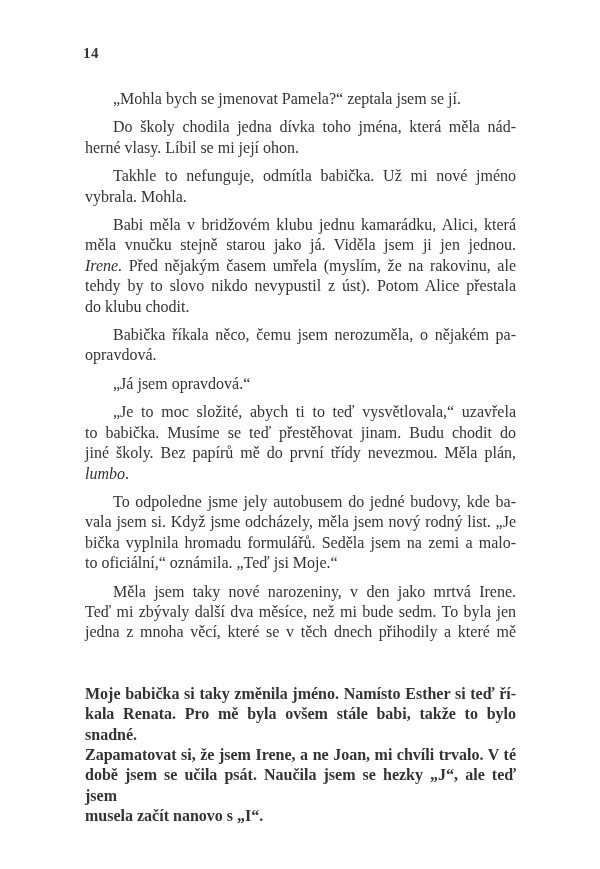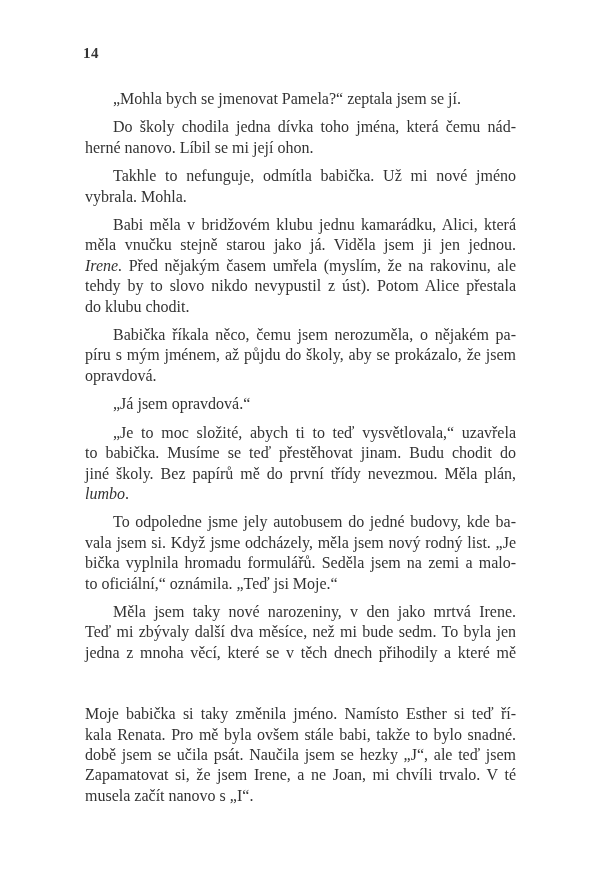--- a/index.html
+++ b/index.html
@@ -34,20 +34,21 @@
     top: 81px;
     width: 447px;
     font-size: 16px;
     line-height: 20.4px;
   }
   .para {
     margin: 8px;
   }
   .para.section-break {
     margin-top: 41px;
+    font-weight: bold;
   }
   .line {
     text-align: justify;
     text-align-last: justify;
   }
   .line.last {
     text-align-last: left;
   }
   .line.indent {
     text-indent: 28px;
@@ -56,37 +57,36 @@
 </head>
 <body style="color: rgb(51, 51, 51); background: rgb(255, 255, 255);">
 
 <div class="page">
   <div class="page-number">14</div>
   <div class="text-block" id="text-block">
       <div class="para">
         <div class="line last indent"><span>„Mohla bych se jmenovat Pamela?“ zeptala jsem se jí.</span></div>
       </div>
       <div class="para">
-        <div class="line indent"><span>Do školy chodila jedna dívka toho jména, která čemu nád-</span></div>
-        <div class="line last"><span>herné nanovo. Líbil se mi její ohon.</span></div>
+        <div class="line indent"><span>Do školy chodila jedna dívka toho jména, která měla nád-</span></div>
+        <div class="line last"><span>herné vlasy. Líbil se mi její ohon.</span></div>
       </div>
       <div class="para">
         <div class="line indent"><span>Takhle to nefunguje, odmítla babička. Už mi nové jméno</span></div>
         <div class="line last"><span>vybrala. Mohla.</span></div>
       </div>
       <div class="para">
         <div class="line indent"><span>Babi měla v bridžovém klubu jednu kamarádku, Alici, která</span></div>
         <div class="line"><span>měla vnučku stejně starou jako já. Viděla jsem ji jen jednou.</span></div>
         <div class="line"><i>Irene.</i><span> Před nějakým časem umřela (myslím, že na rakovinu, ale</span></div>
         <div class="line"><span>tehdy by to slovo nikdo nevypustil z úst). Potom Alice přestala</span></div>
         <div class="line last"><span>do klubu chodit.</span></div>
       </div>
       <div class="para">
         <div class="line indent"><span>Babička říkala něco, čemu jsem nerozuměla, o nějakém pa-</span></div>
-        <div class="line"><span>píru s mým jménem, až půjdu do školy, aby se prokázalo, že jsem</span></div>
         <div class="line last"><span>opravdová.</span></div>
       </div>
       <div class="para">
         <div class="line last indent"><span>„Já jsem opravdová.“</span></div>
       </div>
       <div class="para">
         <div class="line indent"><span>„Je to moc složité, abych ti to teď vysvětlovala,“ uzavřela</span></div>
         <div class="line"><span>to babička. Musíme se teď přestěhovat jinam. Budu chodit do</span></div>
         <div class="line"><span>jiné školy. Bez papírů mě do první třídy nevezmou. Měla plán,</span></div>
         <div class="line last"><i>lumbo</i><span>.</span></div>
@@ -98,18 +98,18 @@
         <div class="line last"><span>to oficiální,“ oznámila. „Teď jsi Moje.“</span></div>
       </div>
       <div class="para">
         <div class="line indent"><span>Měla jsem taky nové narozeniny, v den jako mrtvá Irene.</span></div>
         <div class="line"><span>Teď mi zbývaly další dva měsíce, než mi bude sedm. To byla jen</span></div>
         <div class="line"><span>jedna z mnoha věcí, které se v těch dnech přihodily a které mě</span></div>
       </div>
       <div class="para section-break">
         <div class="line"><span>Moje babička si taky změnila jméno. Namísto Esther si teď ří-</span></div>
         <div class="line"><span>kala Renata. Pro mě byla ovšem stále babi, takže to bylo snadné.</span></div>
+        <div class="line"><span>Zapamatovat si, že jsem Irene, a ne Joan, mi chvíli trvalo. V té</span></div>
         <div class="line"><span>době jsem se učila psát. Naučila jsem se hezky „J“, ale teď jsem</span></div>
-        <div class="line"><span>Zapamatovat si, že jsem Irene, a ne Joan, mi chvíli trvalo. V té</span></div>
         <div class="line last"><span>musela začít nanovo s „I“.</span></div>
       </div>
     </div>
 </div>
 
 </body></html>

